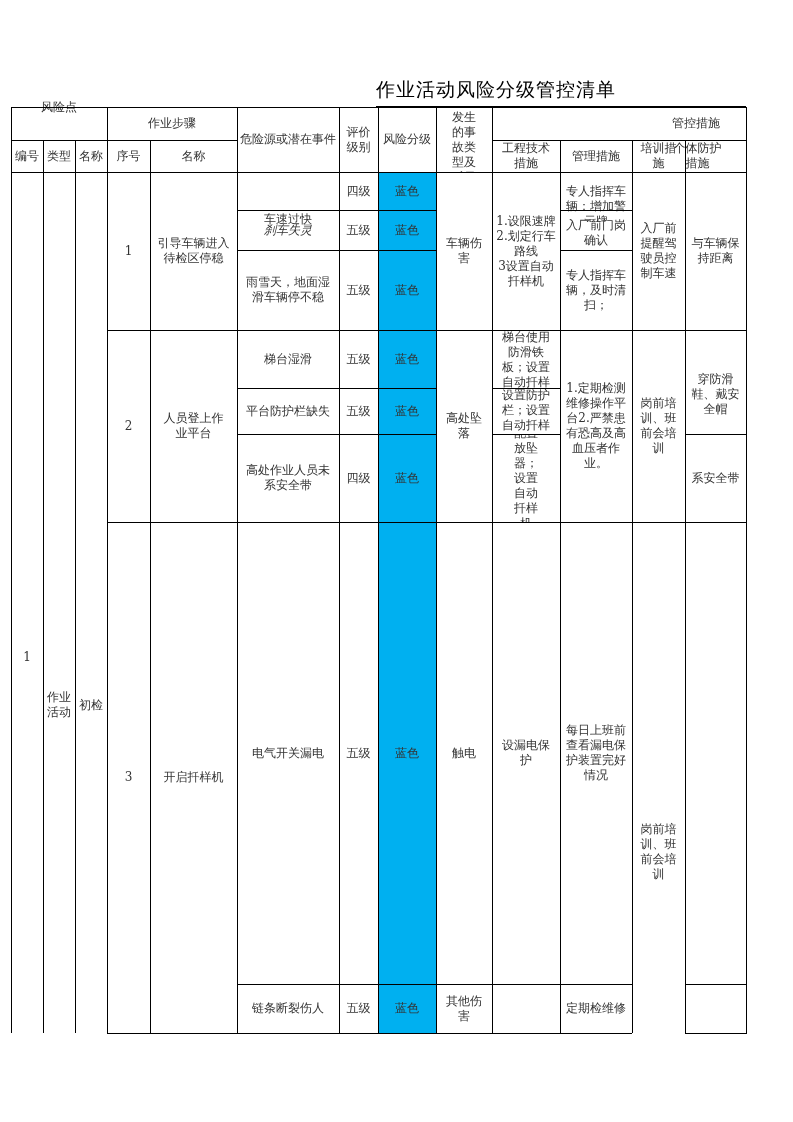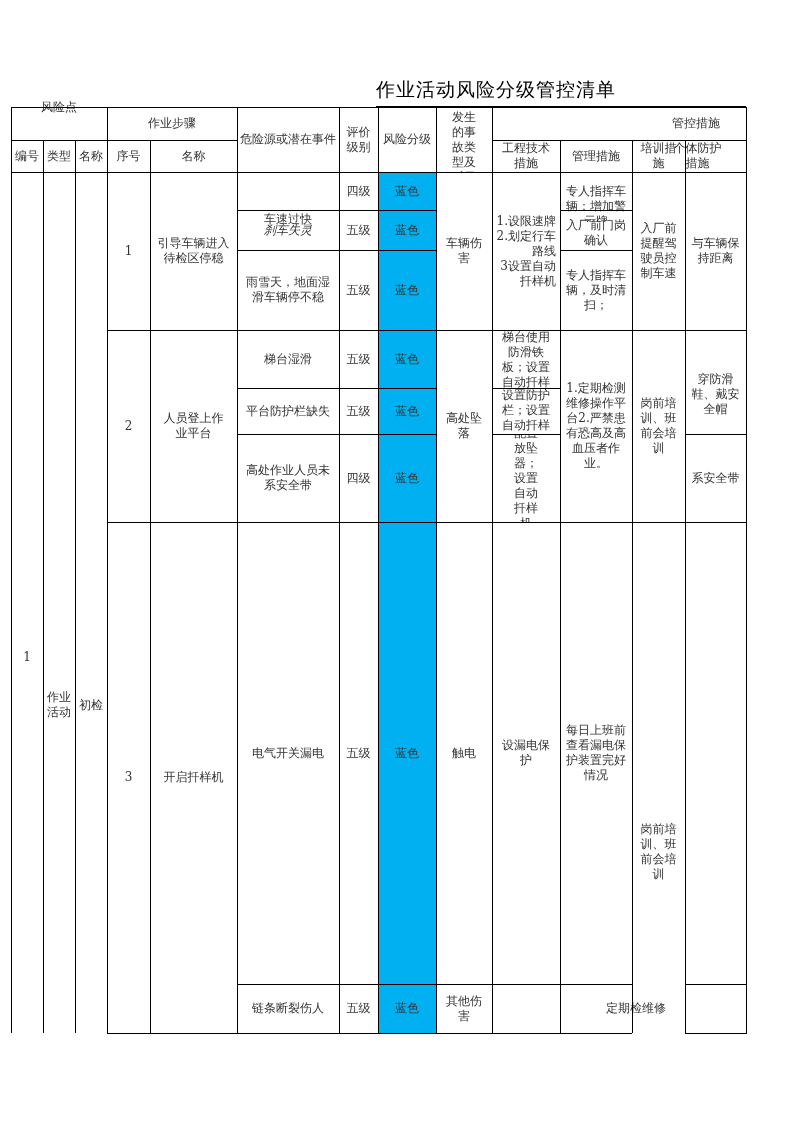--- a/index.html
+++ b/index.html
@@ -8,21 +8,21 @@
   .title { position:absolute; left:376px; top:70px; width:370px; height:38px;
            font-size:19px; line-height:38px; color:#000; letter-spacing:1px;
            font-family:"DejaVu Sans","Liberation Sans",sans-serif; white-space:nowrap; }
   .title-underline { position:absolute; left:376px; top:106px; width:370px; height:1px; background:#000; }
   .cell { position:absolute; box-sizing:border-box; display:flex; align-items:center; justify-content:center;
           text-align:center; font-size:12px; line-height:15px; overflow:hidden; padding:0 3px; color:#333; }
   .cell.top { align-items:flex-start; }
   .blue { background:#00b0f0; }
   .line-h { position:absolute; height:1px; background:#000; }
   .line-v { position:absolute; width:1px; background:#000; }
-  .cell span { display:block;text-align:right; }
+  .cell span { display:block; }
 </style>
 </head>
 <body>
 
 <div class="title">作业活动风险分级管控清单</div>
 <div class="title-underline"></div>
 
 <div class="cell" style="left:11px;top:91px;width:96px;height:33px;">风险点</div>
 <div class="cell" style="left:107px;top:107px;width:130px;height:33px;">作业步骤</div>
 <div class="cell" style="left:237px;top:107px;width:102px;height:65px;">危险源或潜在事件</div>
@@ -107,21 +107,21 @@
 <div class="cell" style="left:436px;top:522px;width:56px;height:462px;">触电</div>
 <div class="cell" style="left:492px;top:522px;width:68px;height:462px;padding:0 6px;">设漏电保护</div>
 <div class="cell" style="left:560px;top:522px;width:72px;height:462px;padding:9px 4px;">每日上班前查看漏电保护装置完好情况</div>
 <div class="cell" style="left:685px;top:522px;width:61px;height:462px;"></div>
 
 <div class="cell" style="left:237px;top:984px;width:102px;height:49px;">链条断裂伤人</div>
 <div class="cell" style="left:339px;top:984px;width:39px;height:49px;">五级</div>
 <div class="cell blue" style="left:378px;top:984px;width:58px;height:49px;">蓝色</div>
 <div class="cell" style="left:436px;top:984px;width:56px;height:49px;padding:0 8px;">其他伤害</div>
 <div class="cell" style="left:492px;top:984px;width:68px;height:49px;"></div>
-<div class="cell" style="left:560px;top:984px;width:72px;height:49px;padding:0 4px;margin-left:40px;">定期检维修</div>
+<div class="cell" style="left:560px;top:984px;width:72px;height:49px;padding:0 4px;">定期检维修</div>
 <div class="cell" style="left:685px;top:984px;width:61px;height:49px;"></div>
 
 <div class="cell" style="left:632px;top:522px;width:53px;height:660px;padding:0 5px;">岗前培训、班前会培训</div>
 
 <div class="line-h" style="left:11px;top:107px;width:736px;"></div>
 <div class="line-h" style="left:11px;top:140px;width:226px;"></div>
 <div class="line-h" style="left:492px;top:140px;width:255px;"></div>
 <div class="line-h" style="left:11px;top:172px;width:736px;"></div>
 <div class="line-h" style="left:237px;top:210px;width:199px;"></div>
 <div class="line-h" style="left:560px;top:210px;width:72px;"></div>

